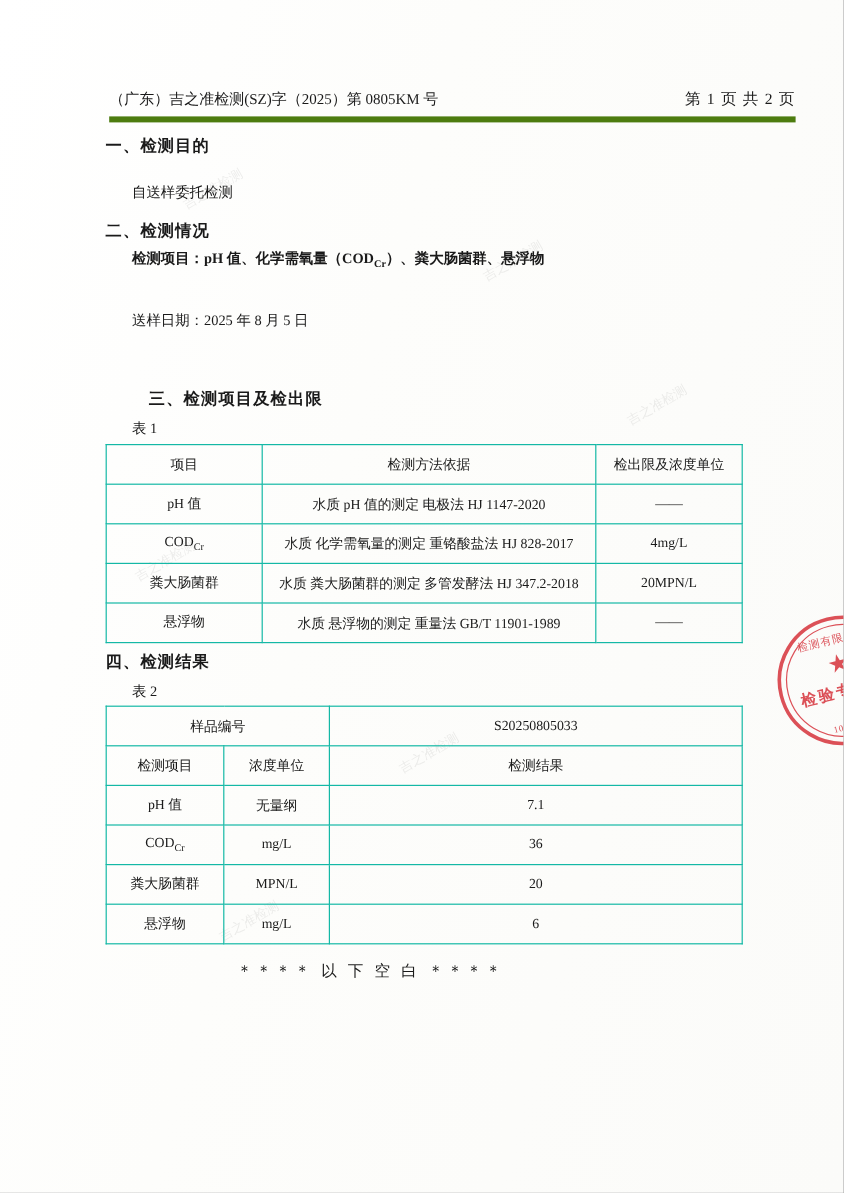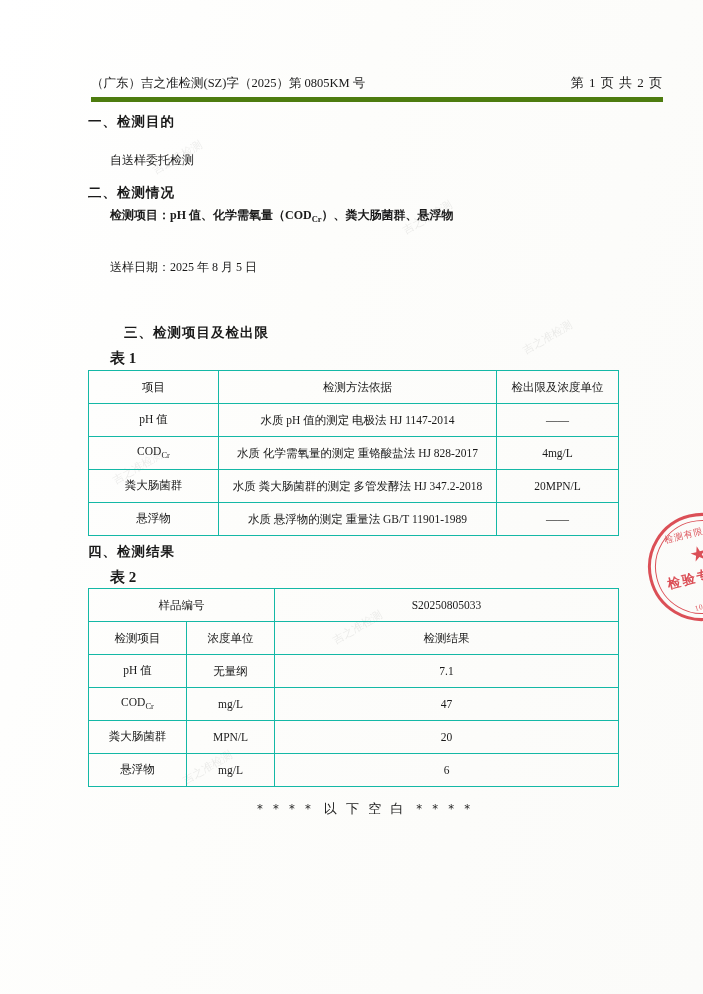--- a/index.html
+++ b/index.html
@@ -46,22 +46,21 @@
     font-weight: bold;
     letter-spacing: 1px;
     text-align: center;
   }
   .body-line {
     position: absolute;
     font-size: 12px;
   }
   .table-label {
     position: absolute;
-    font-size: 15px;
-    font-weight: bold;
+    font-size: 12px;
   }
 
   table.grid {
     position: absolute;
     border-collapse: collapse;
     font-size: 11.5px;
     table-layout: fixed;
   }
   table.grid td, table.grid th {
     border: 1px solid #14b8a6;
@@ -81,21 +80,21 @@
   .sub { font-size: 8.5px; vertical-align: sub; }
 
   .blank-mark {
     position: absolute;
     left: 0; right: 0;
     top: 800px;
     text-align: center;
     font-size: 13px;
     letter-spacing: 3px;
   }
-  .center-wrap { width: 530px; margin-left: 100px; text-align: center; }
+  .center-wrap { width: 530px; margin-left: 44px; text-align: center; }
 
   
   .seal {
     position: absolute;
     left: 648px;
     top: 513px;
     width: 108px;
     height: 108px;
     transform: rotate(-14deg);
     opacity: 0.78;
@@ -204,21 +203,21 @@
     <thead>
       <tr>
         <th>项目</th>
         <th>检测方法依据</th>
         <th>检出限及浓度单位</th>
       </tr>
     </thead>
     <tbody>
       <tr>
         <td><span>pH 值</span><span class="sub"></span></td>
-        <td>水质  pH 值的测定  电极法  HJ 1147-2014</td>
+        <td>水质  pH 值的测定  电极法  HJ 1147-2020</td>
         <td>——</td>
       </tr>
       <tr>
         <td><span>COD</span><span class="sub">Cr</span></td>
         <td>水质  化学需氧量的测定  重铬酸盐法  HJ 828-2017</td>
         <td>4mg/L</td>
       </tr>
       <tr>
         <td><span>粪大肠菌群</span><span class="sub"></span></td>
         <td>水质  粪大肠菌群的测定  多管发酵法  HJ 347.2-2018</td>
@@ -252,21 +251,21 @@
         <td>检测结果</td>
       </tr>
       <tr>
         <td><span>pH 值</span><span class="sub"></span></td>
         <td>无量纲</td>
         <td>7.1</td>
       </tr>
       <tr>
         <td><span>COD</span><span class="sub">Cr</span></td>
         <td>mg/L</td>
-        <td>47</td>
+        <td>36</td>
       </tr>
       <tr>
         <td><span>粪大肠菌群</span><span class="sub"></span></td>
         <td>MPN/L</td>
         <td>20</td>
       </tr>
       <tr>
         <td><span>悬浮物</span><span class="sub"></span></td>
         <td>mg/L</td>
         <td>6</td>

